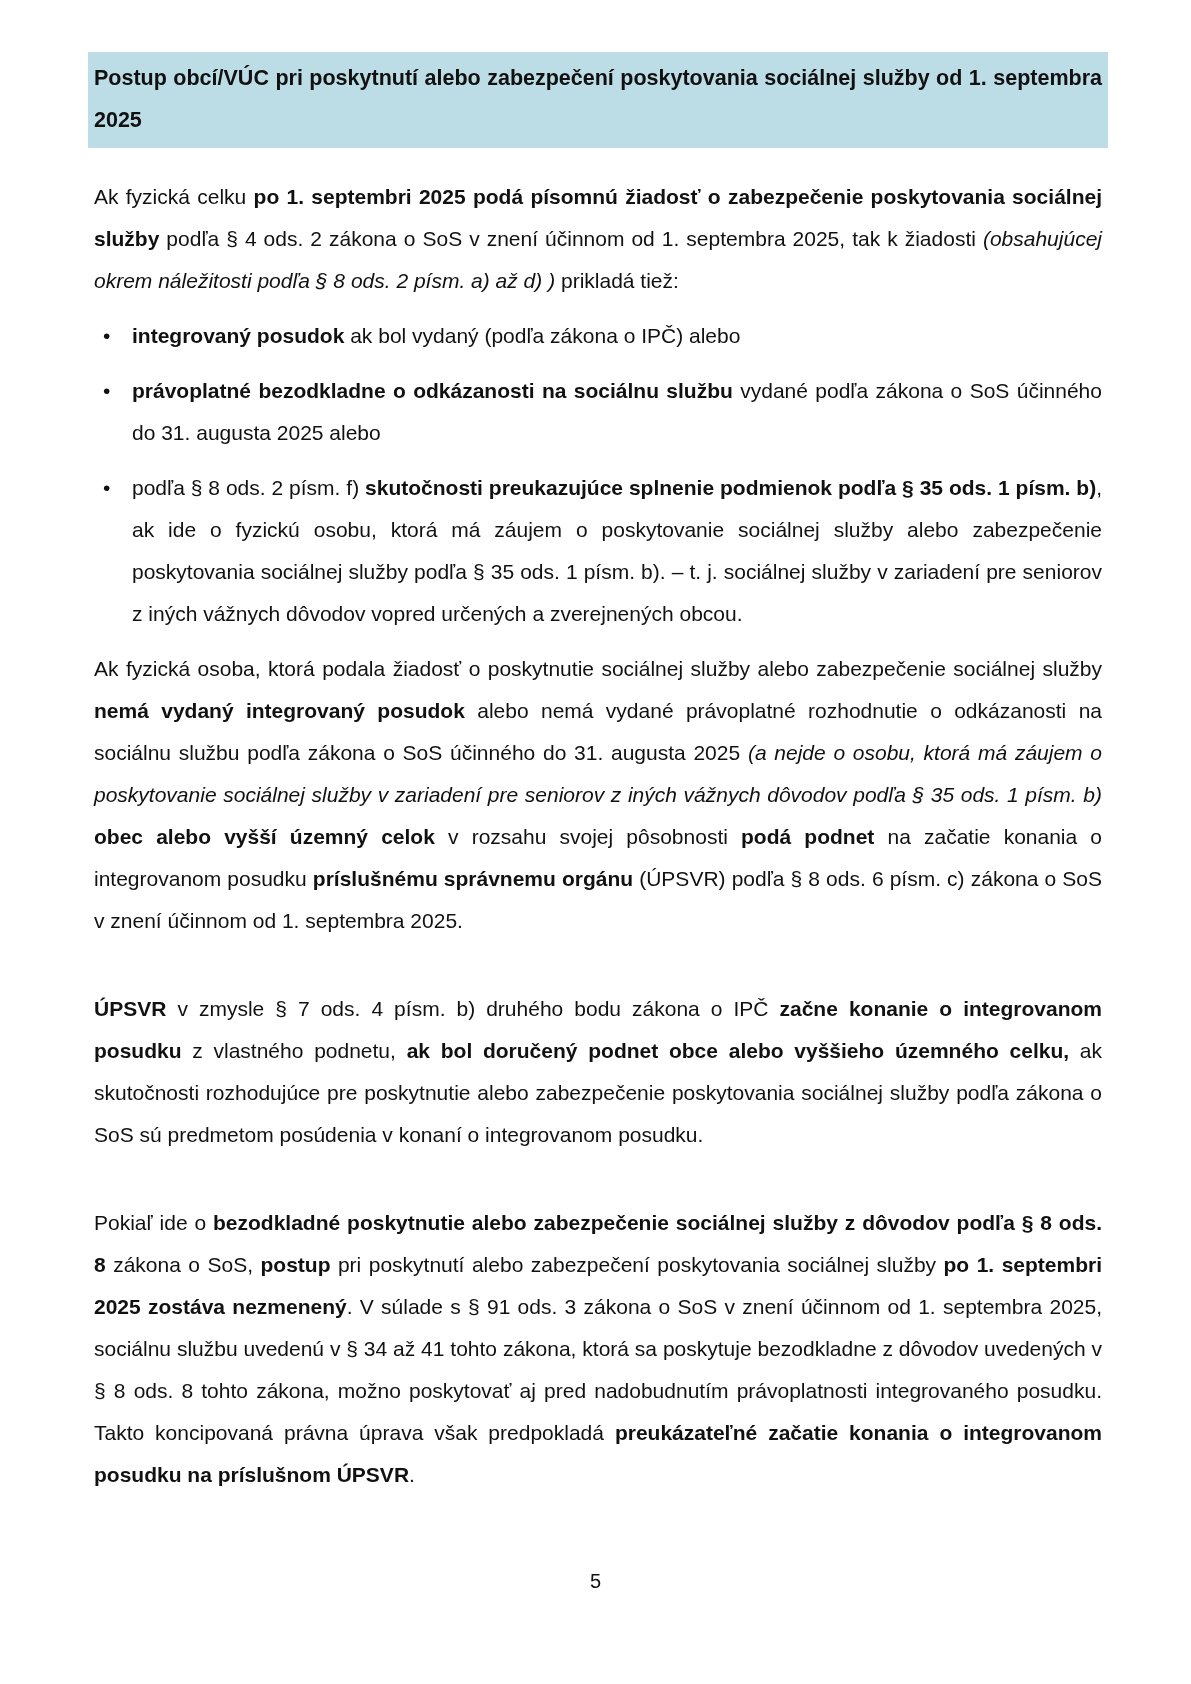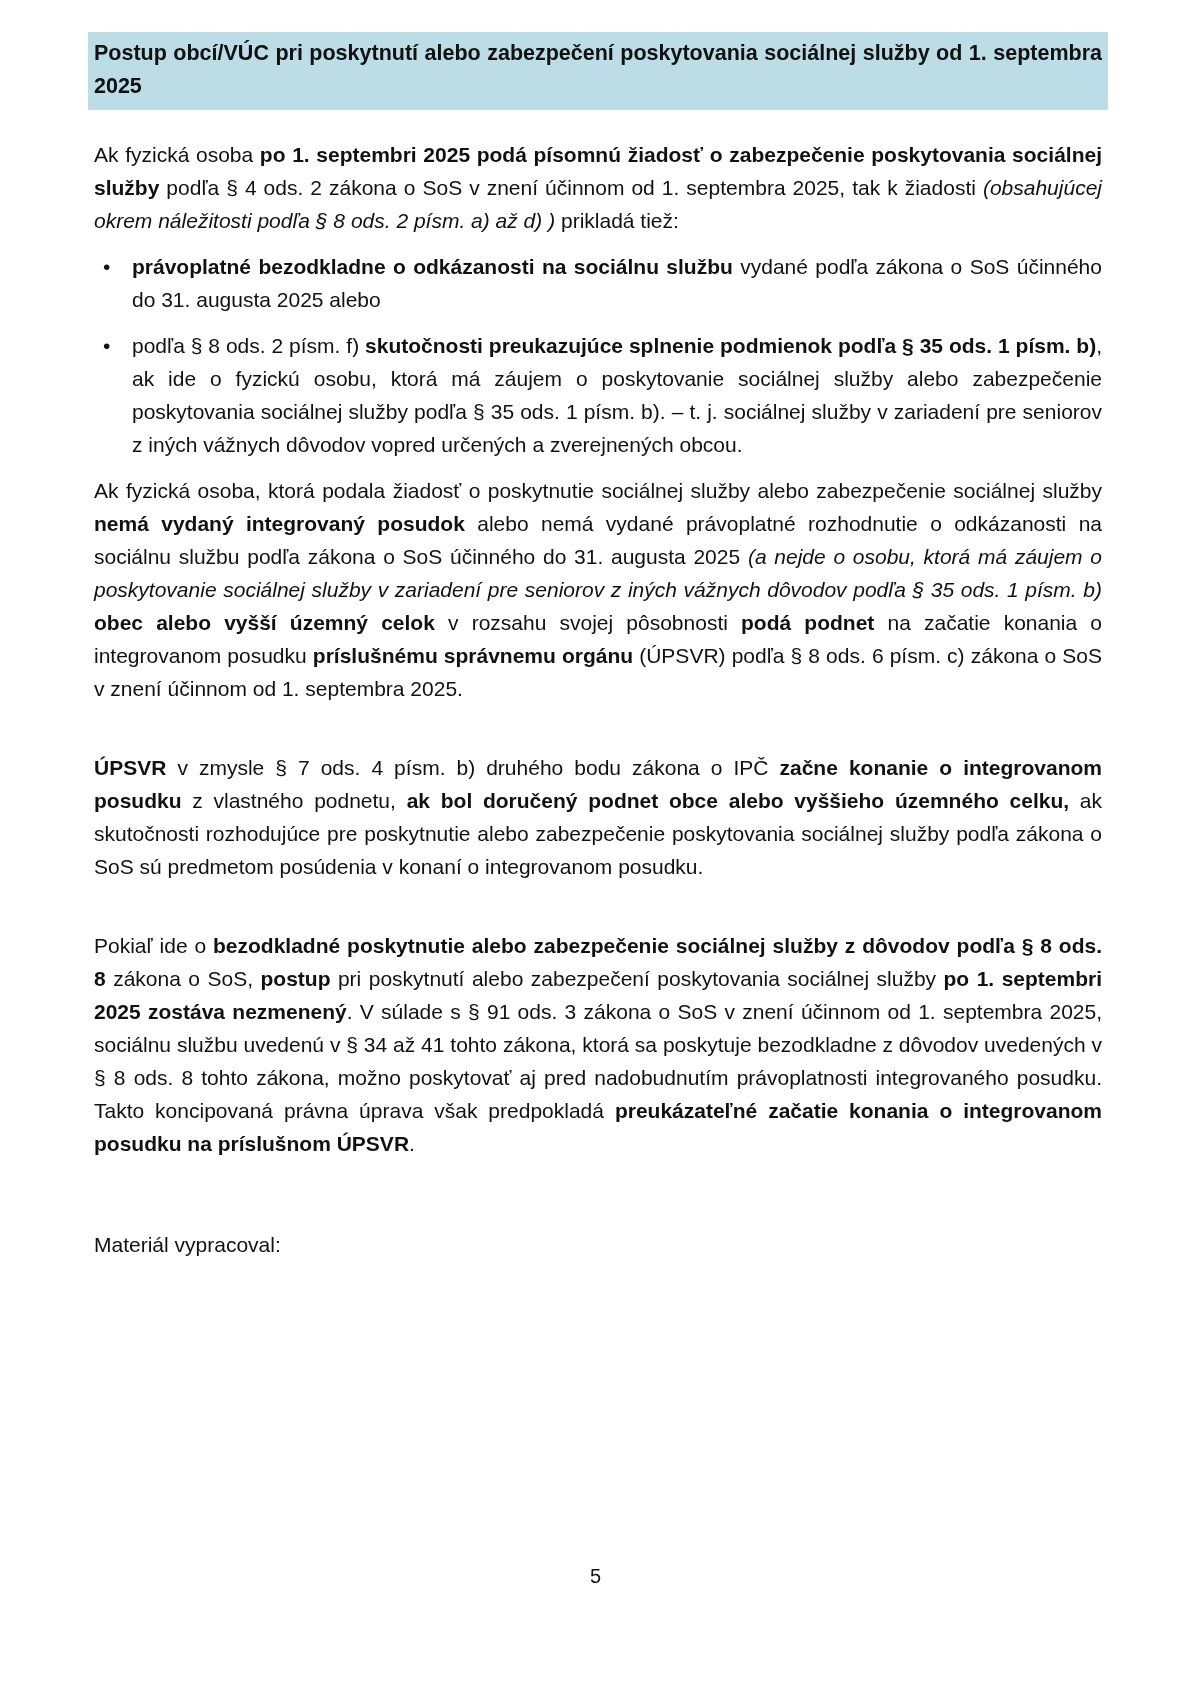--- a/index.html
+++ b/index.html
@@ -3,24 +3,24 @@
 <meta charset="utf-8">
 <style>
   html, body { margin: 0; padding: 0; background: #ffffff; }
   .page {
     position: relative;
     width: 1191px;
     height: 1684px;
     margin: 0 auto;
     background: #ffffff;
     box-sizing: border-box;
-    padding: 32px 89px 0 94px;
+    padding: 52px 89px 0 94px;
     font-family: "Liberation Sans", sans-serif;
     font-size: 21px;
-    line-height: 33px;
+    line-height: 42px;
     color: #111111;
   }
   .doc-heading {
     font-weight: bold;
     text-align: justify;
     padding: 5px 6px 7px 6px;
     margin: 0 -6px 28px -6px;
     font-size: 21.5px;
   }
   .doc-para {
@@ -64,32 +64,32 @@
 </style>
 </head>
 <body>
 
 <div class="page">
 
   <div class="doc-heading" style="background: rgb(188, 220, 230);">
     <span>Postup obcí/VÚC pri poskytnutí alebo zabezpečení poskytovania sociálnej služby od 1. septembra 2025</span>
   </div>
 
-  <p class="doc-para"><span>Ak fyzická osoba </span><span class="bold">po 1. septembri 2025 podá písomnú žiadosť o zabezpečenie poskytovania sociálnej služby</span><span> podľa § 4 ods. 2 zákona o SoS v znení účinnom od 1. septembra 2025, tak k žiadosti </span><span class="italic">(obsahujúcej okrem náležitosti podľa § 8 ods. 2 písm. a) až d) )</span><span> prikladá tiež:</span></p>
+  <p class="doc-para"><span>Ak fyzická celku </span><span class="bold">po 1. septembri 2025 podá písomnú žiadosť o zabezpečenie poskytovania sociálnej služby</span><span> podľa § 4 ods. 2 zákona o SoS v znení účinnom od 1. septembra 2025, tak k žiadosti </span><span class="italic">(obsahujúcej okrem náležitosti podľa § 8 ods. 2 písm. a) až d) )</span><span> prikladá tiež:</span></p>
 
   <ul class="doc-bullets">
+    <li><span class="bold">integrovaný posudok</span><span> ak bol vydaný (podľa zákona o IPČ) alebo</span></li>
     <li><span class="bold">právoplatné bezodkladne o odkázanosti na sociálnu službu</span><span> vydané podľa zákona o SoS účinného do 31. augusta 2025 alebo</span></li>
     <li><span>podľa  § 8 ods. 2 písm. f) </span><span class="bold">skutočnosti preukazujúce splnenie podmienok podľa § 35 ods. 1 písm. b)</span><span>, ak ide o fyzickú osobu, ktorá má záujem o poskytovanie sociálnej služby alebo zabezpečenie poskytovania sociálnej služby podľa § 35 ods. 1 písm. b). – t. j. sociálnej služby v  zariadení pre seniorov z iných vážnych dôvodov vopred určených a zverejnených obcou.</span></li>
   </ul>
 
   <p class="doc-para gap-after"><span>Ak fyzická osoba, ktorá podala žiadosť o poskytnutie sociálnej služby alebo zabezpečenie sociálnej služby </span><span class="bold">nemá vydaný integrovaný posudok</span><span> alebo nemá vydané právoplatné rozhodnutie o odkázanosti na sociálnu službu podľa zákona o SoS účinného do 31. augusta 2025 </span><span class="italic">(a nejde o osobu, ktorá má záujem o poskytovanie sociálnej služby v zariadení pre seniorov z iných vážnych dôvodov podľa § 35 ods. 1 písm. b)</span><span> </span><span class="bold">obec alebo vyšší územný celok</span><span> v rozsahu svojej pôsobnosti </span><span class="bold">podá podnet</span><span> na začatie konania o integrovanom posudku </span><span class="bold">príslušnému správnemu orgánu</span><span> (ÚPSVR) podľa § 8 ods. 6 písm. c) zákona o SoS v znení účinnom od 1. septembra 2025.</span></p>
 
   <p class="doc-para gap-after"><span class="bold">ÚPSVR</span><span> v zmysle § 7 ods. 4 písm. b) druhého bodu  zákona o IPČ </span><span class="bold">začne konanie o integrovanom posudku</span><span> z vlastného podnetu, </span><span class="bold">ak bol doručený podnet obce alebo vyššieho územného celku,</span><span> ak skutočnosti rozhodujúce pre poskytnutie alebo zabezpečenie poskytovania sociálnej služby podľa zákona o SoS sú predmetom posúdenia v konaní o integrovanom posudku.</span></p>
 
   <p class="doc-para"><span>Pokiaľ ide o </span><span class="bold">bezodkladné poskytnutie alebo zabezpečenie sociálnej služby z dôvodov podľa § 8 ods. 8</span><span> zákona o SoS, </span><span class="bold">postup</span><span> pri poskytnutí alebo zabezpečení poskytovania sociálnej služby </span><span class="bold">po 1. septembri 2025 zostáva nezmenený</span><span>. V súlade s § 91 ods. 3 zákona o SoS v znení účinnom od 1. septembra 2025, sociálnu službu uvedenú v § 34 až 41 tohto zákona, ktorá sa poskytuje bezodkladne z dôvodov uvedených v § 8 ods. 8 tohto zákona, možno poskytovať aj pred nadobudnutím právoplatnosti integrovaného posudku. Takto koncipovaná právna úprava však predpokladá </span><span class="bold">preukázateľné začatie konania o integrovanom posudku na príslušnom ÚPSVR</span><span>.</span></p>
 
   <div class="footer-block">
-    <div>Materiál vypracoval:</div>
   </div>
 
   <div class="page-number">5</div>
 
 </div>
 
 </body></html>

